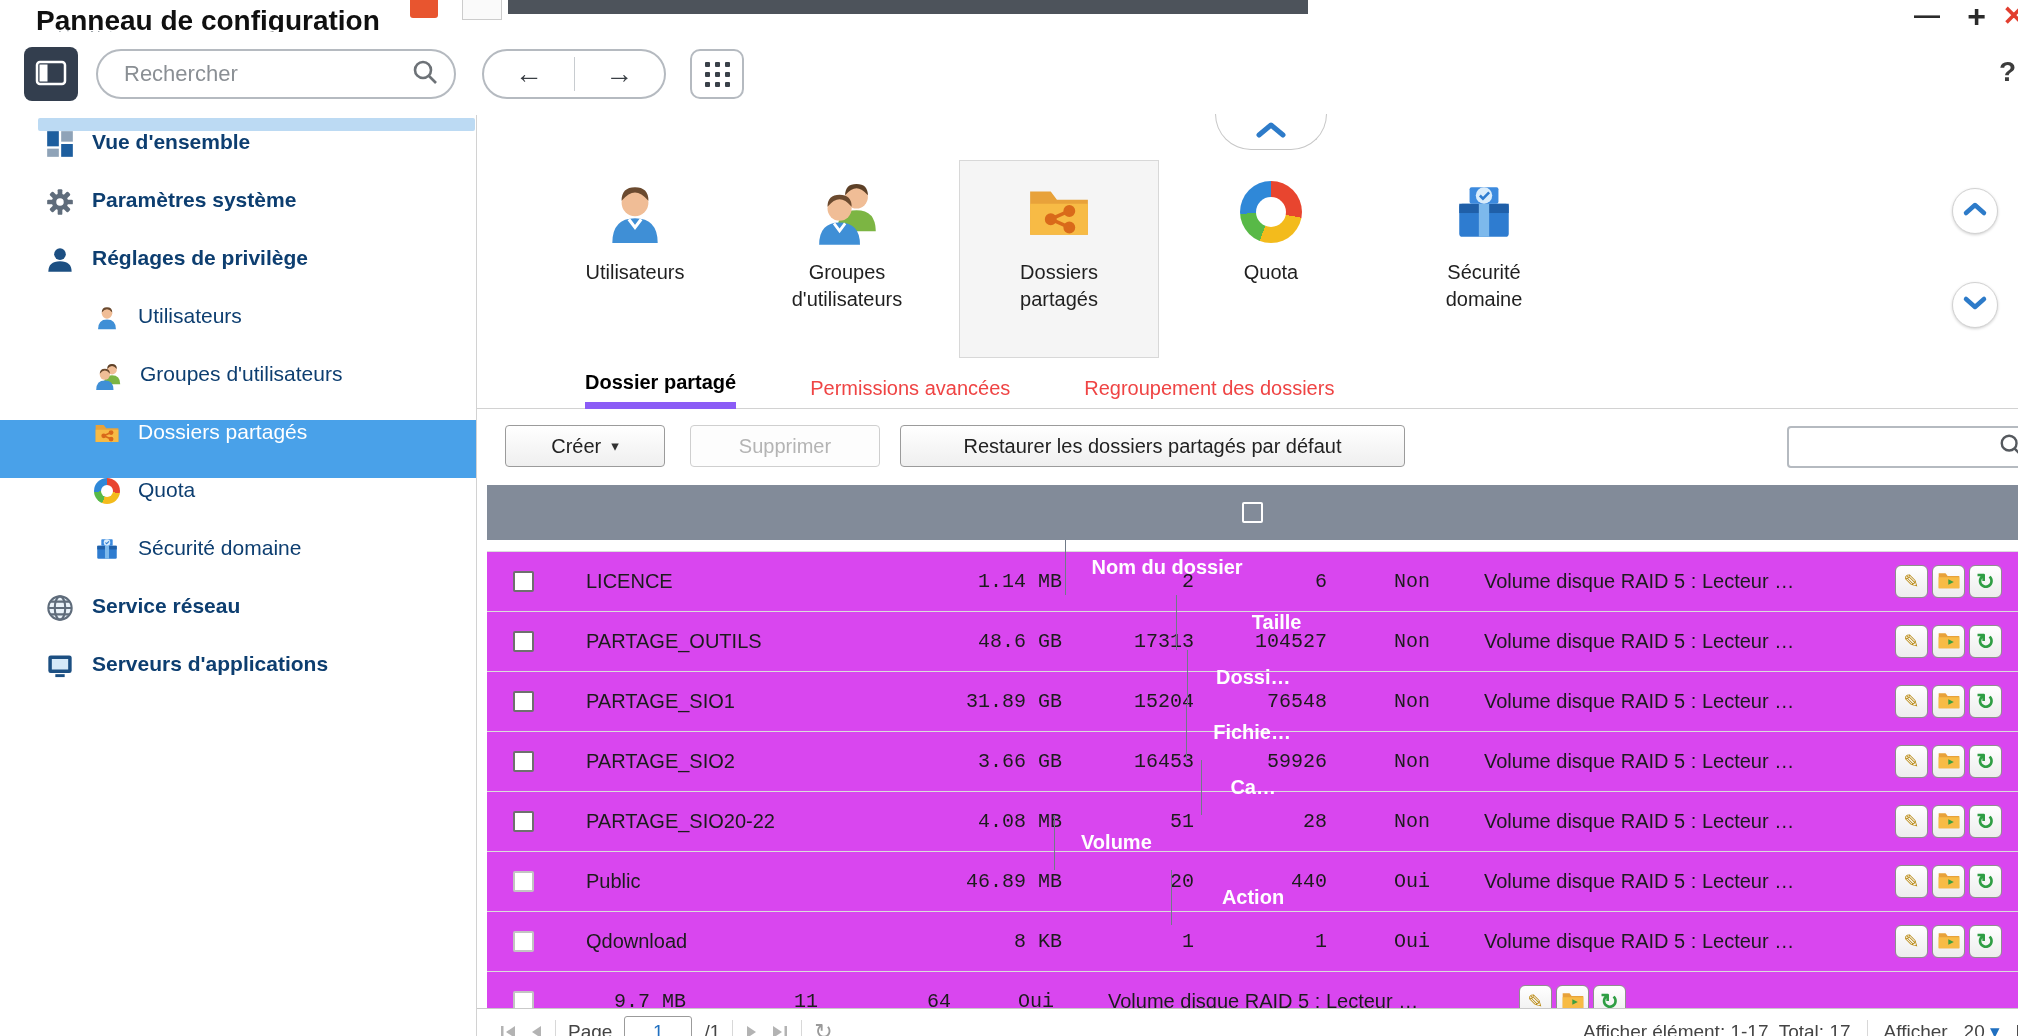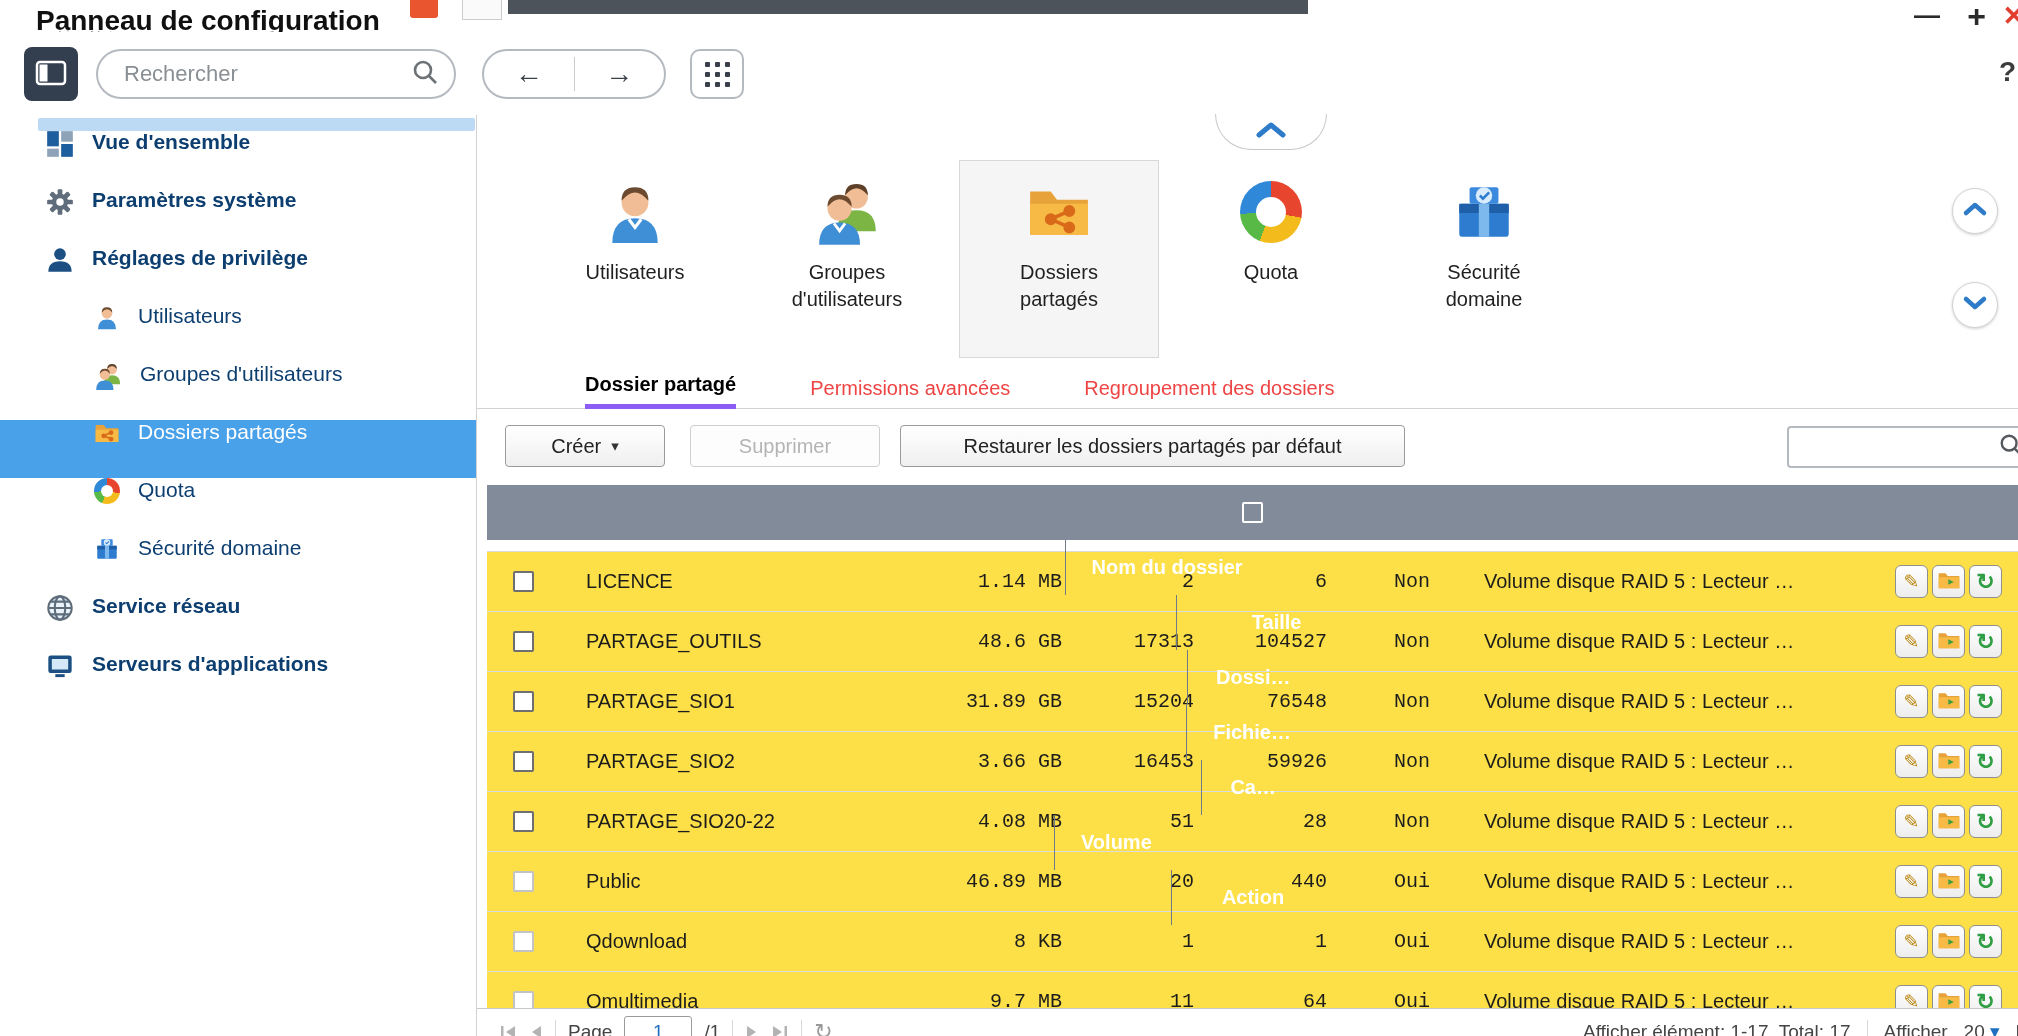--- a/index.html
+++ b/index.html
@@ -61,21 +61,21 @@
   .scroll-btn { position:absolute; left:1475px; width:46px; height:46px; border-radius:50%; background:#fff; border:1px solid #d2d2d2; box-shadow:0 1px 3px rgba(0,0,0,.18); display:flex; align-items:center; justify-content:center; cursor:pointer; z-index:4; }
   .scroll-up { top:73px; } .scroll-down { top:167px; }
 
   .donut { width:62px; height:62px; border-radius:50%; position:relative;
     background:conic-gradient(#e8452f 0 28%, #f3bb1c 28% 56%, #58b947 56% 74%, #2f88d8 74% 100%); }
   .donut::after { content:""; position:absolute; inset:16px; background:#fff; border-radius:50%; }
   .donut.sm { width:26px; height:26px; } .donut.sm::after { inset:7px; }
 
   .tabs-row { position:absolute; left:0; right:0; top:258px; height:36px; border-bottom:1px solid #d2d2d2; display:flex; align-items:flex-end; padding-left:108px; gap:74px; }
   .tab { font-size:20px; color:#ef4444; padding-bottom:8px; cursor:pointer; white-space:nowrap; }
-  .tab.active { font-weight:bold; color:#000; border-bottom:5px solid #8b5cf6; margin-bottom:-1px; }
+  .tab.active { font-weight:bold; color:#000; border-bottom:7px solid #8b5cf6; margin-bottom:-1px; }
 
   .btn-row { position:absolute; left:0; right:0; top:310px; height:44px; }
   .btn { height:42px; border:1px solid #9b9b9b; border-radius:4px; background:linear-gradient(#ffffff,#efefef); font-size:20px; color:#222; display:inline-flex; align-items:center; justify-content:center; font-family:inherit; cursor:pointer; }
   .btn-create { position:absolute; left:28px; width:160px; gap:10px; }
   .btn-delete { position:absolute; left:213px; width:190px; color:#b4b4b4; border-color:#cfcfcf; background:#fdfdfd; cursor:default; }
   .btn-restore { position:absolute; left:423px; width:505px; }
   .caret { font-size:15px; color:#333; }
   .table-search { position:absolute; left:1310px; top:1px; width:250px; height:42px; border:2px solid #b5bac0; border-radius:4px; background:#fff; display:flex; align-items:center; }
   .table-search input { border:none; outline:none; font-family:inherit; font-size:19px; color:#444; padding-left:12px; width:190px; background:transparent; }
 
@@ -90,21 +90,21 @@
   .th-right { justify-content:flex-end; padding-right:28px; }
   .th-volume { padding-left:26px; }
   .th-action { justify-content:center; }
   .th-check { justify-content:center; }
   .cb { width:21px; height:21px; border:2px solid #6f6f6f; border-radius:2px; background:#fff; cursor:pointer; flex:none; }
   .cb.hdr { border-color:#fff; background:transparent; }
   .cb.disabled { border-color:#c3c3c3; }
 
   .tbody { position:absolute; left:10px; top:425px; width:1531px; bottom:0; overflow:hidden; }
   .row-sliver { height:12px; border-bottom:1px solid #dcdcdc; }
-  .trow { display:flex; align-items:center; height:60px; border-bottom:1px solid #dcdcdc; background:#fde047; }
+  .trow { display:flex; align-items:center; height:60px; border-bottom:1px solid #dcdcdc; background:#d946ef; }
   .td { font-size:20px; color:#1c1c1c; }
   .td-check { display:flex; justify-content:center; }
   .td-name { padding-left:26px; white-space:nowrap; overflow:hidden; }
   .td-right { text-align:right; padding-right:28px;font-family:Liberation Mono, monospace; }
   .td-volume { padding-left:26px; white-space:nowrap; overflow:hidden; }
   .td-action { display:flex; justify-content:flex-end; gap:4px; padding-right:16px; }
   .act { width:33px; height:33px; border:1px solid #8f8f8f; border-radius:6px; background:linear-gradient(#fff,#ededed); display:flex; align-items:center; justify-content:center; padding:0; cursor:pointer; }
   .glyph-edit { font-size:19px; color:#b8860b; line-height:1; }
   .glyph-refresh { font-size:22px; color:#2f9e44; font-weight:bold; line-height:1; }
 
@@ -638,21 +638,20 @@
       <button class="act">
               <span class="glyph-refresh">↻</span>
             </button>
     </div>
   </div>
 
   <div class="trow">
     <div class="td td-check w-check">
             <span class="cb disabled"></span>
           </div>
-    <div class="td td-name w-name">Qmultimedia</div>
     <div class="td td-right w-size">9.7 MB</div>
     <div class="td td-right w-folders">11</div>
     <div class="td td-right w-files">64</div>
     <div class="td td-right w-cache">Oui</div>
     <div class="td td-volume w-volume">Volume disque RAID 5 : Lecteur …</div>
     <div class="td td-action w-action">
       <button class="act">
               <span class="glyph-edit">✎</span>
             </button>
       <button class="act">

